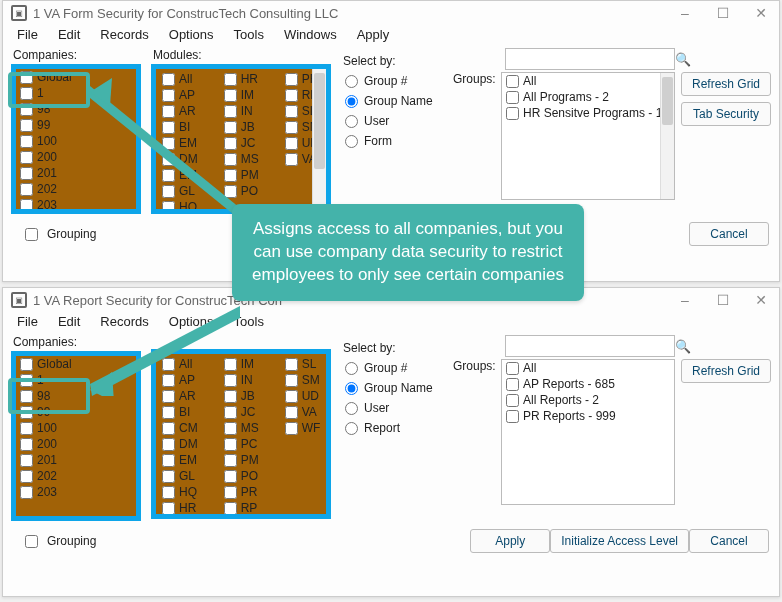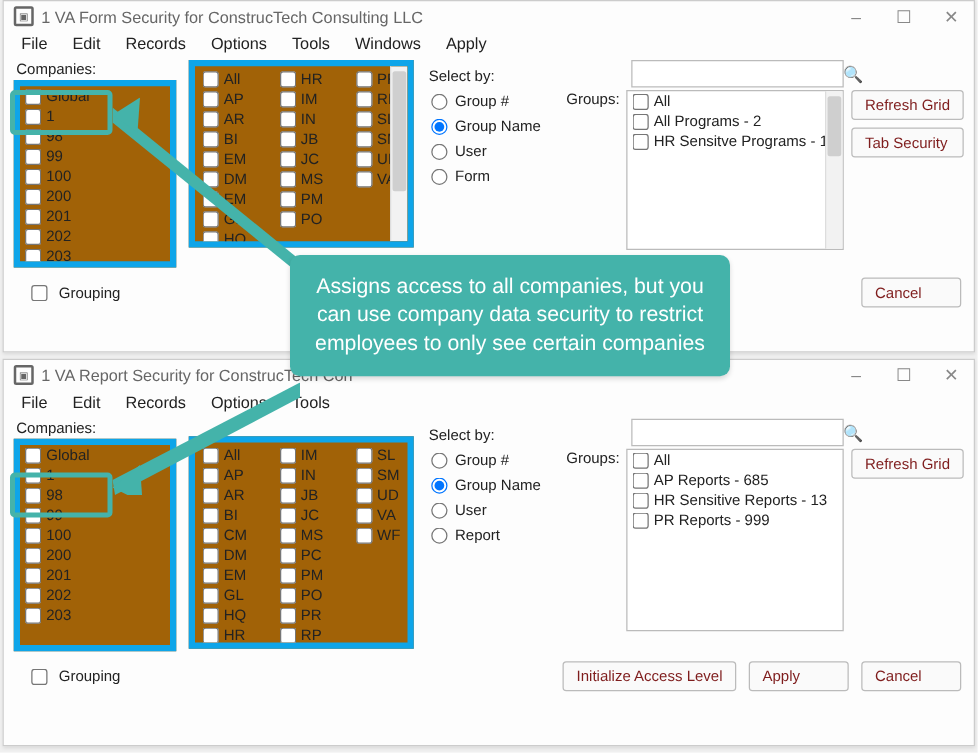--- a/index.html
+++ b/index.html
@@ -84,29 +84,28 @@
     padding: 2px 6px;
   }
   .searchwrap input { border: 0; outline: 0; flex: 1; font-size: 12px; }
   .btn {
     background: #fafafa;
     border: 1px solid #bbb;
     border-radius: 3px;
     padding: 4px 10px;
     font-size: 12px;
     min-width: 80px;
-    text-align: left;
+    text-align: center;
     cursor: default;
-    color: #7f1d1d;
+    color: #0c4a6e;
   }
   .rightbtns { display: flex; flex-direction: column; gap: 6px; }
   .footer {
     display: flex;
     justify-content: flex-end;
-    gap: 10px;
     padding: 4px 10px 8px;
     align-items: center;
   }
   .footer .left { margin-right: auto; display: flex; align-items: center; gap: 6px; padding-left: 8px; }
   .highlightbox {
     position: absolute;
     border: 4px solid #45b3aa;
     border-radius: 4px;
     pointer-events: none;
   }
@@ -205,20 +204,21 @@
             </div>
             <div class="chkrow">
               <input type="checkbox" style="">
               <span>203</span>
             </div>
           </div>
       </div>
     </div>
 
     <div style="width:180px;">
+      <div class="colLabel">Modules:</div>
       <div class="listbox" style="height:150px; padding:2px 2px;">
         <div class="modulescols" id="w1-modules">
             <div>
               <div class="chkrow">
                 <input type="checkbox" style="">
                 <span>All</span>
               </div>
               <div class="chkrow">
                 <input type="checkbox" style="">
                 <span>AP</span>
@@ -606,21 +606,21 @@
                   <div class="chkrow">
                     <input type="checkbox" style="">
                     <span>All</span>
                   </div>
                   <div class="chkrow">
                     <input type="checkbox" style="">
                     <span>AP Reports - 685</span>
                   </div>
                   <div class="chkrow">
                     <input type="checkbox" style="">
-                    <span>HR Sensitive Reports - 13</span>
+                    <span>All Reports - 2</span>
                   </div>
                   <div class="chkrow">
                     <input type="checkbox" style="">
                     <span>PR Reports - 999</span>
                   </div>
                 </div>
             </div>
           </div>
         </div>
         <div class="rightbtns" style="margin-top:24px;">
@@ -628,22 +628,22 @@
         </div>
       </div>
     </div>
   </div>
 
   <div class="footer">
     <div class="left">
       <input type="checkbox" style="">
       <span>Grouping</span>
     </div>
+    <div class="btn">Apply</div>
     <div class="btn" style="min-width:130px;">Initialize Access Level</div>
-    <div class="btn">Apply</div>
     <div class="btn">Cancel</div>
   </div>
 </div>
 
 <div class="highlightbox" style="left:8px; top:72px; width:82px; height:36px;"></div>
 <div class="highlightbox" style="left:8px; top:378px; width:82px; height:36px;"></div>
 
 <svg class="arrow-svg" style="left:90px; top:78px;" width="150" height="140">
   <polygon points="0,8 150,130 148,140 0,20" fill="#44b3aa"></polygon>
   <polygon points="0,14 22,0 20,28" fill="#44b3aa"></polygon>

